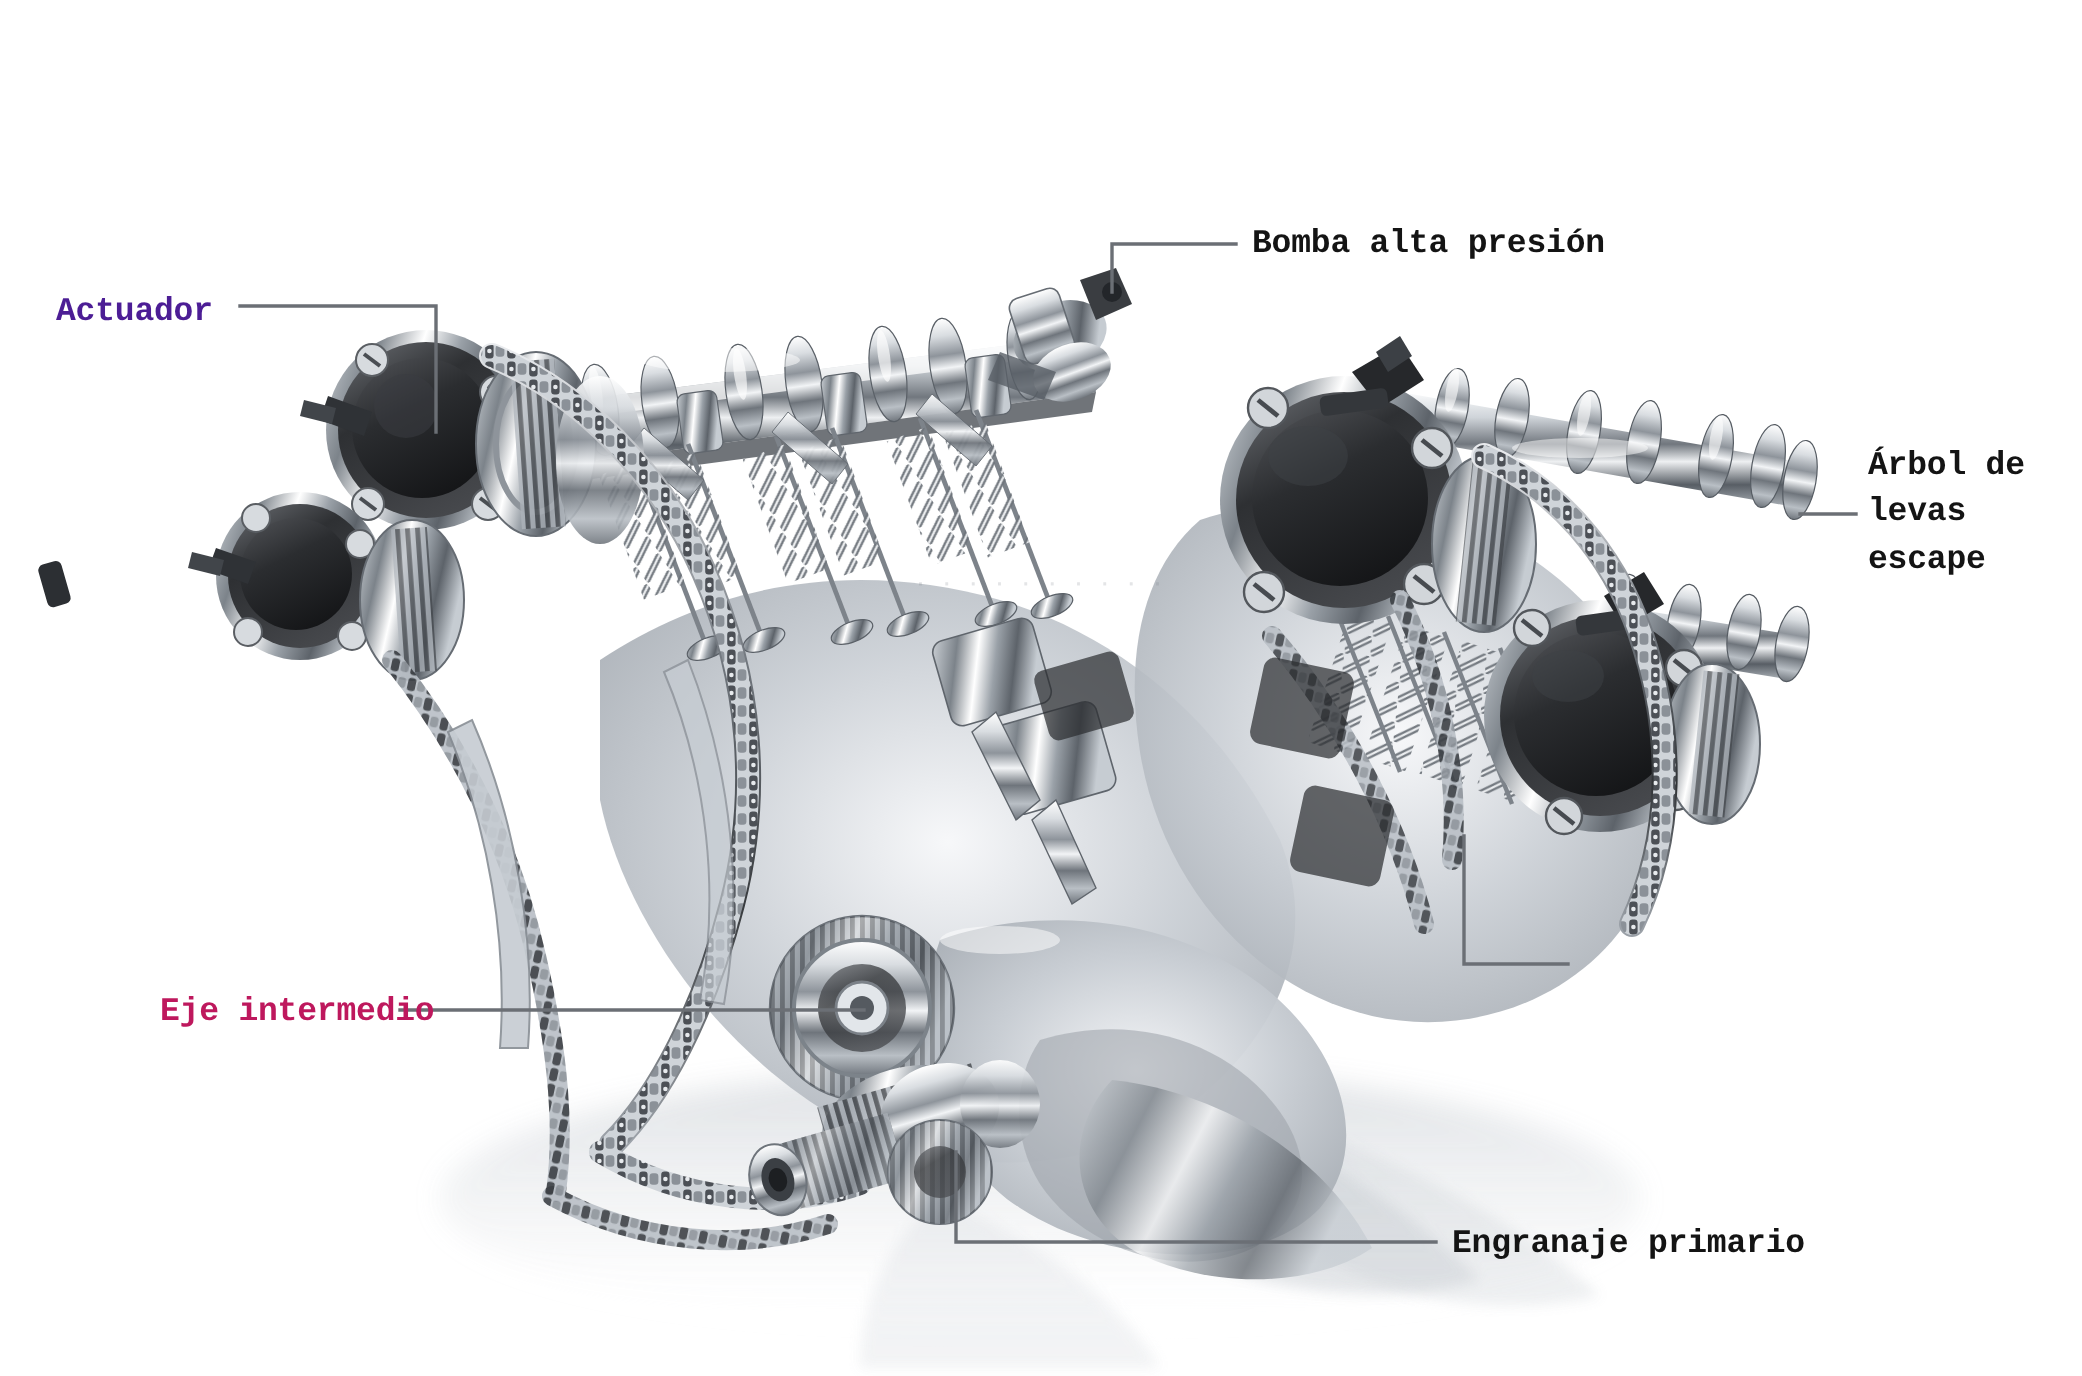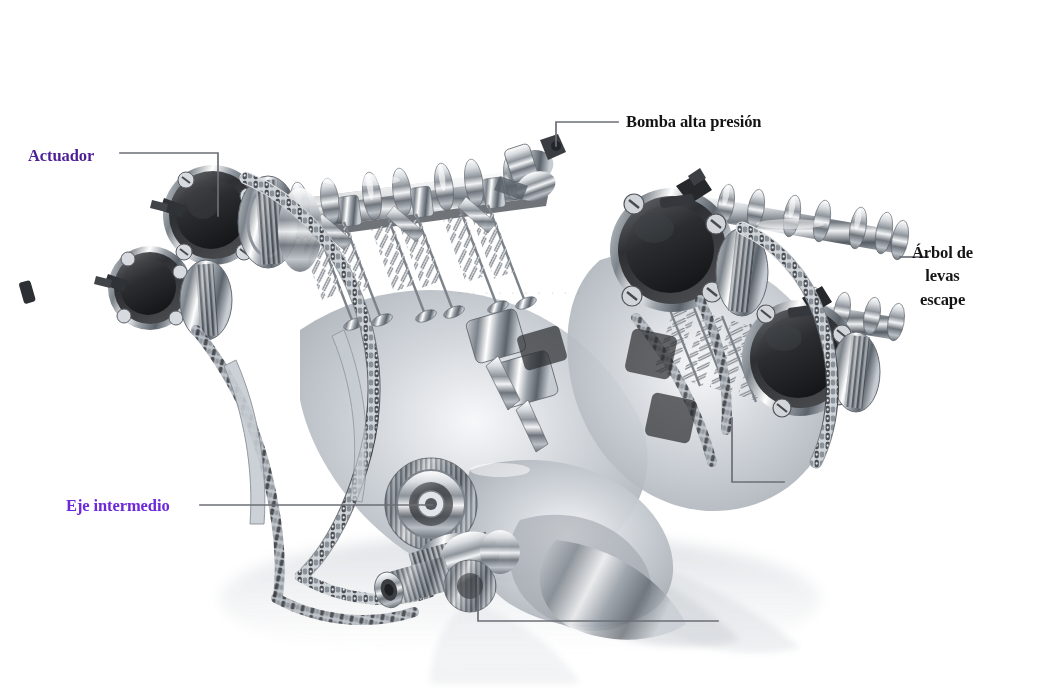--- a/index.html
+++ b/index.html
@@ -9,28 +9,27 @@
     position:relative;
     width:1041px;height:688px;
     background:#ffffff;
     overflow:hidden;
   }
   
   #engine-art{position:absolute;left:0;top:0;width:1041px;height:688px;}
   
   .callout{
     position:absolute;
-    font-family:Liberation Serif, serif;
+    font-family:Liberation Mono, monospace;
     font-weight:bold;
     font-size:16.5px;
     line-height:1.42;
     color:#141414;
     letter-spacing:-0.1px;
     white-space:pre;
-    text-align:center;
   }
   .callout.multi{white-space:normal;}
   
   #leaders{position:absolute;left:0;top:0;width:1041px;height:688px;pointer-events:none;}
   .wm{
     position:absolute;
     font-family:"Liberation Sans", sans-serif;
     font-size:15px;
     color:rgba(120,125,135,0.20);
     letter-spacing:2px;
@@ -458,21 +457,22 @@
       <path id="leader-cadena-alto-rendimiento" d="M732,418 L732,482 L784,482"></path>
       <path id="leader-eje-intermedio" d="M200,505 L432,505"></path>
       <path id="leader-engranaje-primario" d="M478,576 L478,621 L718,621"></path>
     </g>
   </svg>
 
   <div class="callout" id="label-actuador" style="left: 28px; top: 144px; color: #4c1d95;">Actuador</div>
 
   <div class="callout" id="label-bomba-alta-presion" style="left: 626px; top: 110px; color: rgb(20, 20, 20);">Bomba alta presión</div>
 
-  <div class="callout multi" id="label-arbol-de-levas-escape" style="left: 912px; top: 221px; white-space: pre; color: rgb(20, 20, 20); margin-top: 20px;">Árbol de
+  <div class="callout multi" id="label-arbol-de-levas-escape" style="left: 934px; top: 221px; white-space: pre; color: rgb(20, 20, 20);">Árbol de
 levas
 escape</div>
 
 
-  <div class="callout" id="label-eje-intermedio" style="left: 66px; top: 494px; color: #6d28d9;">Eje intermedio</div>
-
+  <div class="callout" id="label-eje-intermedio" style="left: 80px; top: 494px; color: #be185d;">Eje intermedio</div>
+
+  <div class="callout" id="label-engranaje-primario" style="left: 726px; top: 610px; color: rgb(20, 20, 20);">Engranaje primario</div>
 
 </div>
 
 </body></html>

